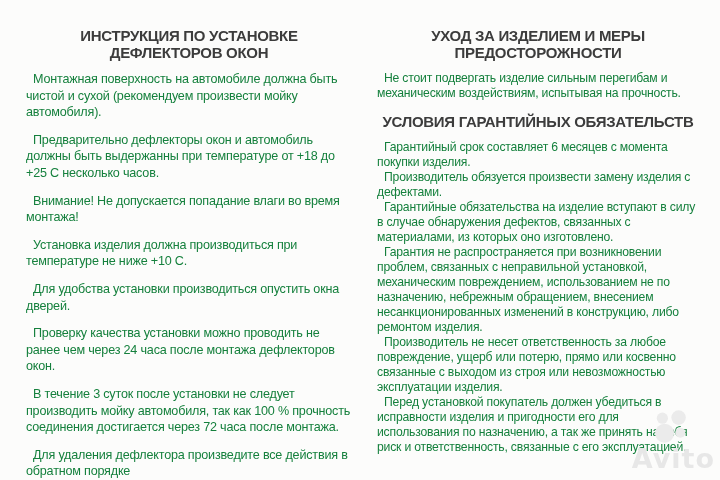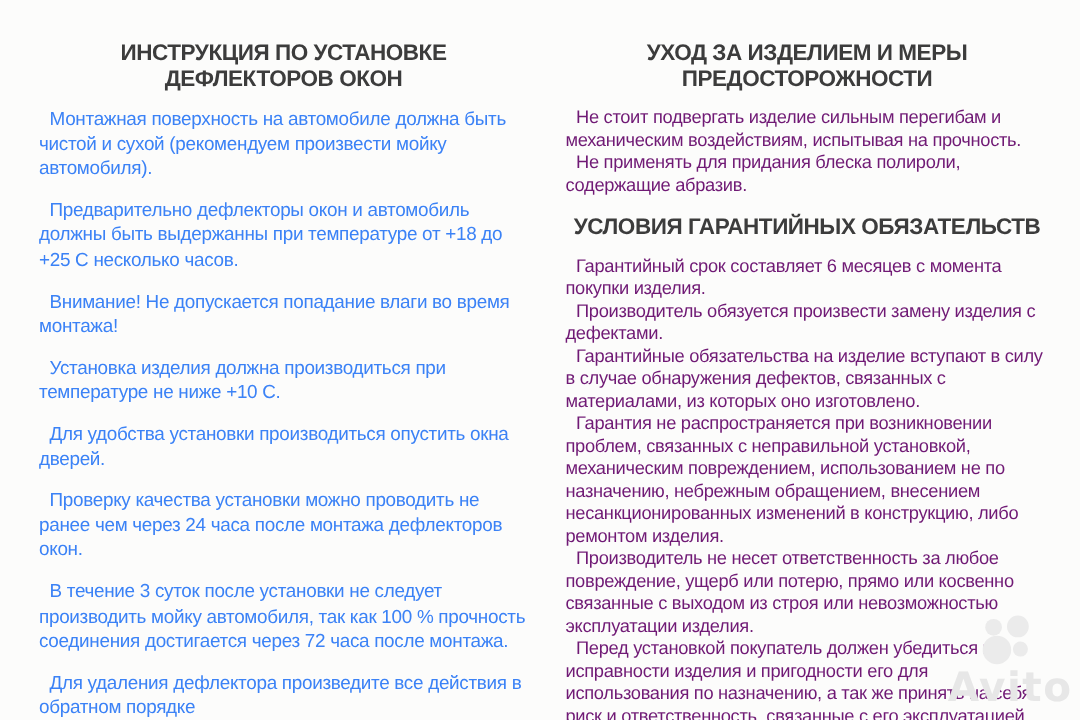--- a/index.html
+++ b/index.html
@@ -35,29 +35,29 @@
   .col-right .title-secondary {
     margin-top: 12px;
   }
 
   .col-left .para {
     margin: 0 0 11px 0;
     font-size: 12.6px;
     line-height: 16.6px;
     letter-spacing: -0.2px;
     text-indent: 7px;
-    color: #3b82f6;
+    color: #15803d;
   }
   .col-right .para {
     margin: 0;
     font-size: 12.2px;
     line-height: 15px;
     letter-spacing: -0.2px;
     text-indent: 7px;
-    color: #701a75;
+    color: #15803d;
   }
 
   .watermark {
     position: absolute;
     right: 5px;
     bottom: 8px;
     display: flex;
     align-items: center;
     gap: 1px;
     user-select: none;
@@ -87,21 +87,20 @@
     <p class="para">Установка изделия должна производиться при температуре не ниже +10 С.</p>
     <p class="para">Для удобства установки производиться опустить окна дверей.</p>
     <p class="para">Проверку качества установки можно проводить не ранее чем через 24 часа после монтажа дефлекторов окон.</p>
     <p class="para">В течение 3 суток после установки не следует производить мойку автомобиля, так как 100 % прочность соединения достигается через 72 часа после монтажа.</p>
     <p class="para">Для удаления дефлектора произведите все действия в обратном порядке</p>
   </section>
 
   <section class="col col-right">
     <h2 class="title">УХОД ЗА ИЗДЕЛИЕМ И МЕРЫ ПРЕДОСТОРОЖНОСТИ</h2>
     <p class="para">Не стоит подвергать изделие сильным перегибам и механическим воздействиям, испытывая на прочность.</p>
-    <p class="para">Не применять для придания блеска полироли, содержащие абразив.</p>
     <h2 class="title title-secondary">УСЛОВИЯ ГАРАНТИЙНЫХ ОБЯЗАТЕЛЬСТВ</h2>
     <p class="para">Гарантийный срок составляет 6 месяцев с момента покупки изделия.</p>
     <p class="para">Производитель обязуется произвести замену изделия с дефектами.</p>
     <p class="para">Гарантийные обязательства на изделие вступают в силу в случае обнаружения дефектов, связанных с материалами, из которых оно изготовлено.</p>
     <p class="para">Гарантия не распространяется при возникновении проблем, связанных с неправильной установкой, механическим повреждением, использованием не по назначению, небрежным обращением, внесением несанкционированных изменений в конструкцию, либо ремонтом изделия.</p>
     <p class="para">Производитель не  несет ответственность за любое повреждение, ущерб или потерю, прямо или косвенно связанные с выходом из строя или невозможностью эксплуатации изделия.</p>
     <p class="para">Перед установкой покупатель должен убедиться в исправности изделия и пригодности его для использования по назначению, а так же принять на себя риск и ответственность, связанные с его эксплуатацией.</p>
   </section>
 
   <div class="watermark">

